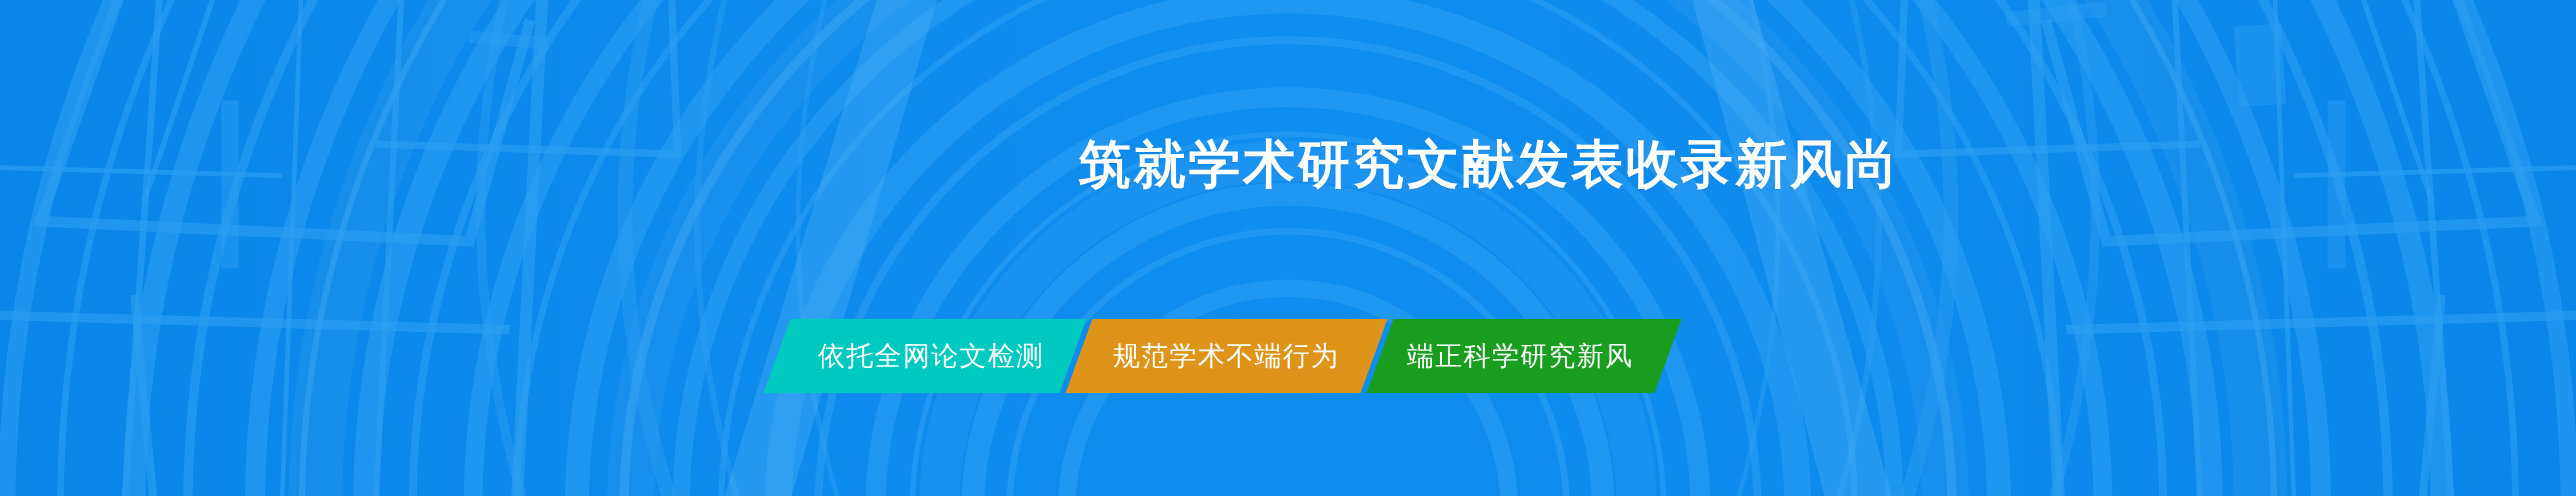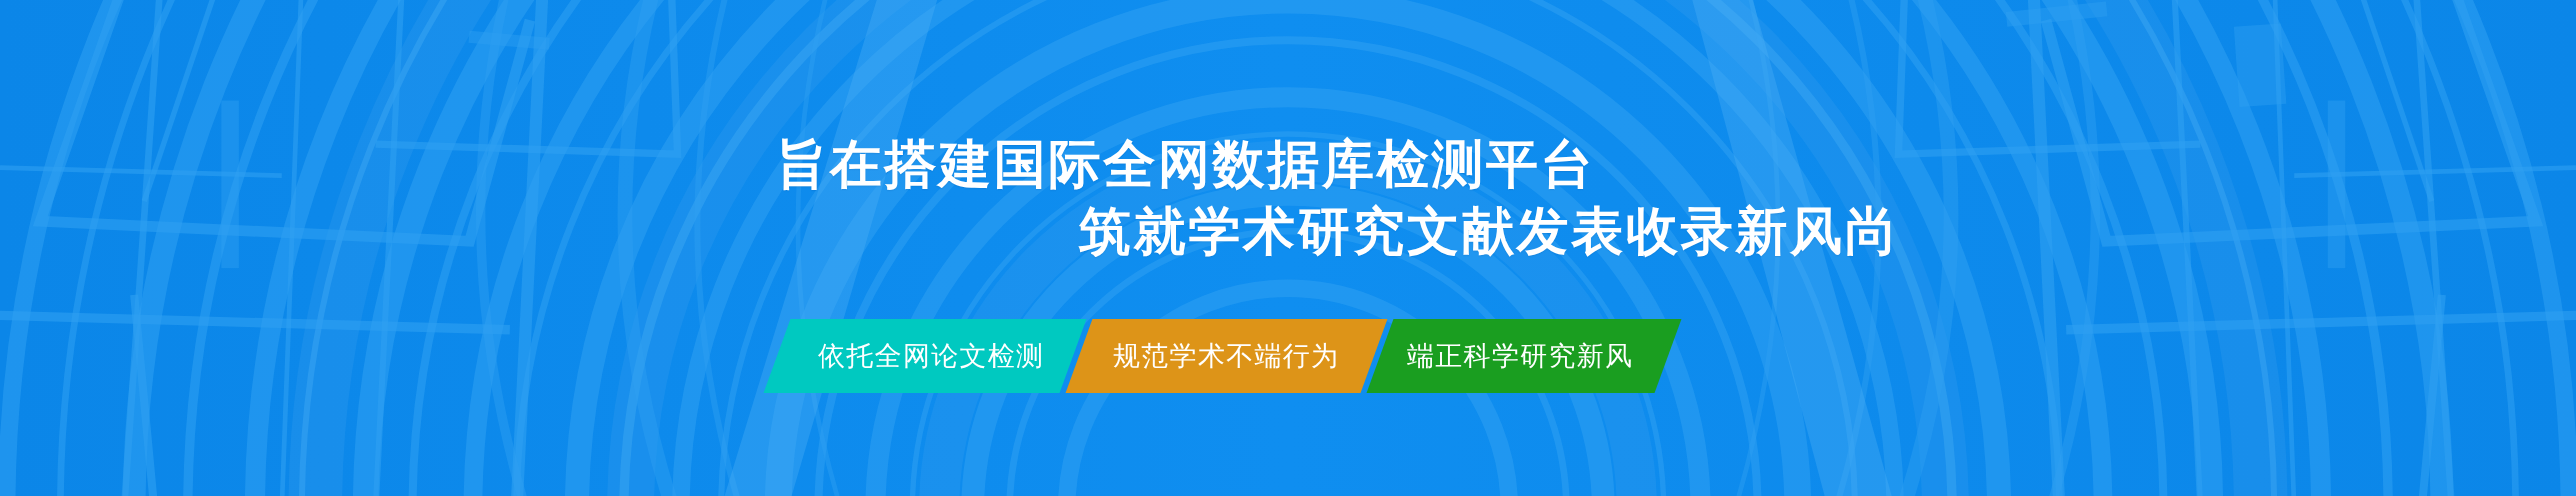--- a/index.html
+++ b/index.html
@@ -188,21 +188,20 @@
 
         <g fill="#4fb2f6" fill-opacity="0.35">
           <path d="M 1310 -10 L 1400 -10 L 1180 740 L 1080 740 Z"></path>
           <path d="M 2520 -10 L 2610 -10 L 2820 740 L 2720 740 Z"></path>
         </g>
       </g>
     </svg>
   </div>
 
   <div class="headline">
-    <div class="headline-line line-1">旨在搭建国际全网数据库检测平台</div>
     <div class="headline-line line-2">筑就学术研究文献发表收录新风尚</div>
   </div>
 
   <div class="tags">
     <div class="tag tag-0">
       <span>依托全网论文检测</span>
     </div>
     <div class="tag tag-1">
       <span>规范学术不端行为</span>
     </div>

